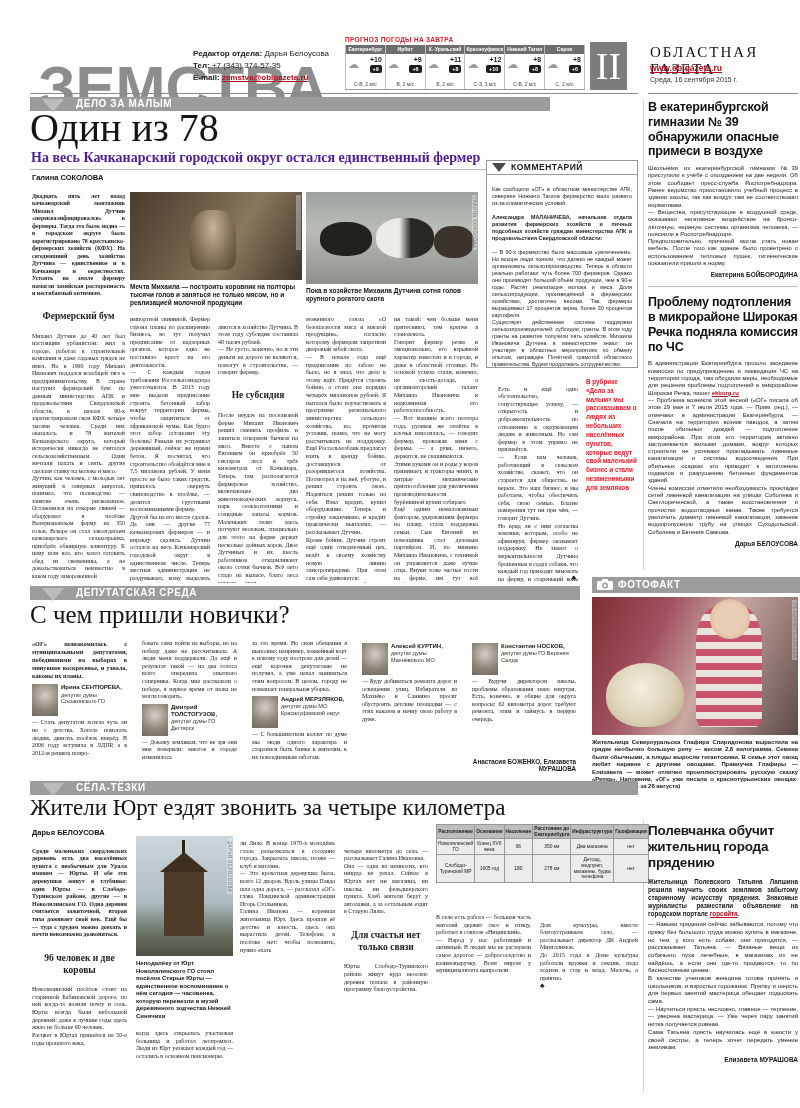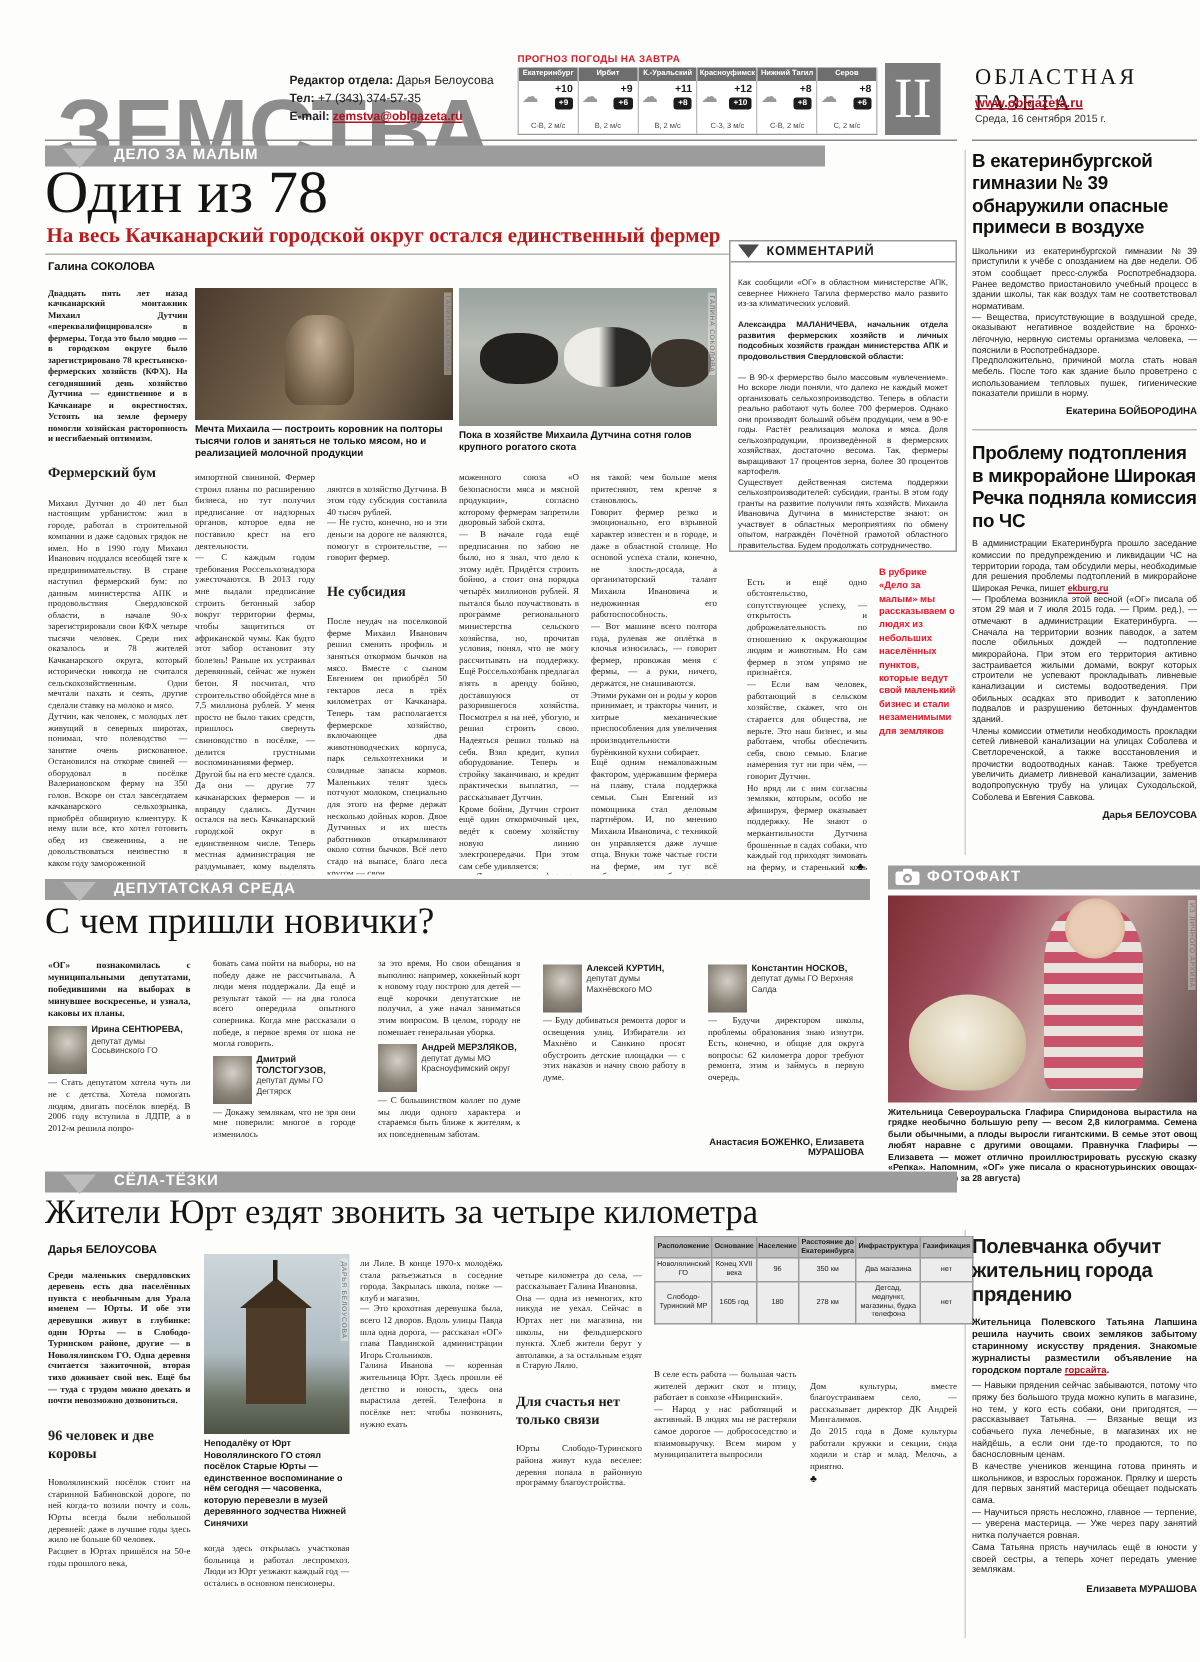--- a/index.html
+++ b/index.html
@@ -30,26 +30,26 @@
   .mast-date{left:650px;top:76px;font-size:7px;color:#333;}
   .hrule{position:absolute;background:#8a8a8a;height:1px;}
   .vrule{position:absolute;background:#d2d2d2;width:1px;}
   
   .bar{position:absolute;height:14px;background:#9c9c9c;color:#fff;font-weight:bold;font-size:10px;
        line-height:14px;padding-left:46px;letter-spacing:.6px;box-sizing:border-box;}
   .tri{position:absolute;left:12px;top:2px;width:0;height:0;border-left:11px solid transparent;
        border-right:11px solid transparent;border-top:13px solid #bcbcbc;}
   
   .h1{left:30px;top:108px;font-family:"Liberation Serif",serif;font-size:40px;color:#141414;line-height:1;}
-  .h1sub{left:31px;top:150px;font-family:"Liberation Serif",serif;font-weight:bold;font-size:14px;color:#b91c1c;}
+  .h1sub{left:31px;top:150px;font-family:"Liberation Serif",serif;font-weight:bold;font-size:14px;color:#4c1d95;}
   .byline{font-size:7.5px;font-weight:bold;color:#111;}
   .col{position:absolute;overflow:hidden;font-family:"Liberation Serif",serif;font-size:6px;line-height:1.27;
        text-align:justify;color:#1d1d1d;white-space:pre-line;}
   .lede{font-weight:bold;}
-  .midhead{font-family:"Liberation Serif",serif;font-weight:bold;font-size:9.5px;text-align:left;margin:5px 0 3px 0;
+  .midhead{font-family:"Liberation Serif",serif;font-weight:bold;font-size:9.5px;text-align:center;margin:5px 0 3px 0;
            white-space:normal;}
   .photo{position:absolute;overflow:hidden;}
   .vcred{position:absolute;right:1px;top:3px;writing-mode:vertical-rl;font-size:4.5px;color:#777;
          letter-spacing:.5px;background:rgba(255,255,255,.35);padding:2px 0;}
   .cap{position:absolute;font-size:6.5px;font-weight:bold;line-height:1.25;color:#141414;}
   
   .cbox{left:486px;top:160px;width:152px;height:208px;border:1px solid #999;background:#fff;box-sizing:border-box;
         overflow:hidden;}
   .cbox-head{position:relative;border-bottom:1px solid #999;height:13px;}
   .cbox-head .ctri{position:absolute;left:5px;top:2px;width:0;height:0;border-left:7px solid transparent;

